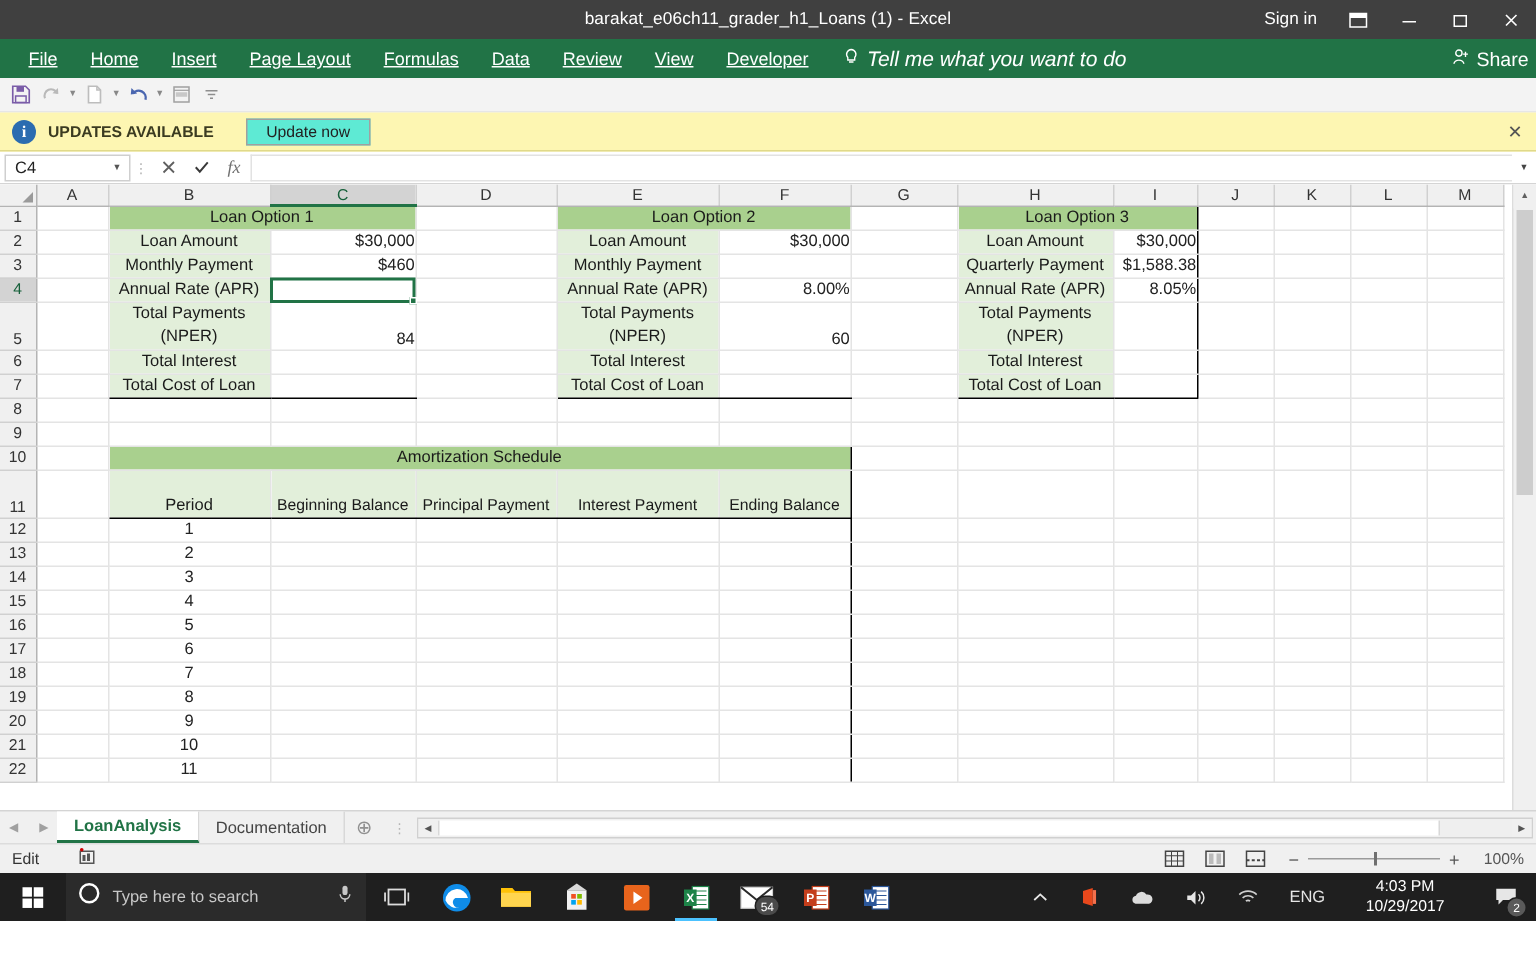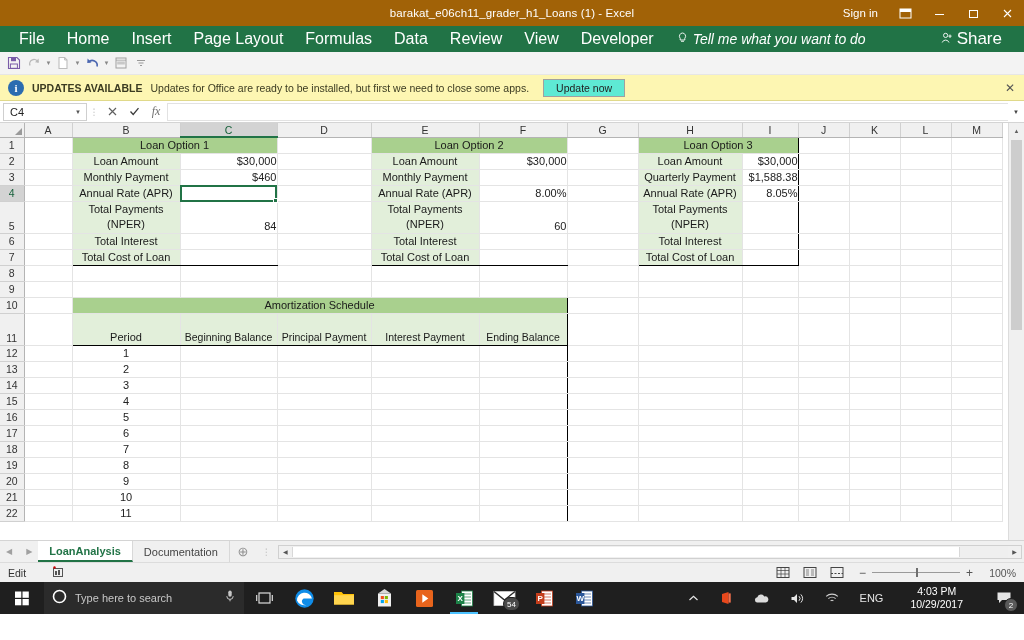--- a/index.html
+++ b/index.html
@@ -7,47 +7,47 @@
     margin: 0; padding: 0;
     width: 1024px; height: 640px;
     overflow: hidden;
     font-family: "Liberation Sans", sans-serif;
     background: #fff;
   }
   #app { position: relative; width: 1024px; height: 640px; }
 
   
   .titlebar {
-    height: 26px; background: #a16207; color: #fff;
+    height: 26px; background: #404040; color: #fff;
     display: flex; align-items: center; position: relative;
   }
   .titlebar .title {
     position: absolute; left: 0; right: 0; text-align: center;
     font-size: 11.5px; color: #fff; letter-spacing: .1px;
   }
   .tb-right { margin-left: auto; display: flex; align-items: center; height: 26px; z-index: 3; }
   .signin { font-size: 11.5px; color: #fff; padding: 0 10px; }
   .tb-btn {
     width: 34px; height: 26px; display: flex; align-items: center; justify-content: center;
     color: #fff; font-size: 12px;
   }
   .tb-btn svg { display: block; }
 
   
   .ribbontabs {
     height: 26px; background: #217346; display: flex; align-items: center;
     padding-left: 8px; position: relative;
   }
   .rt {
-    font-size: 16px; color: #fff; padding: 4px 11px; white-space: nowrap;
+    font-size: 12px; color: #fff; padding: 4px 11px; white-space: nowrap; text-decoration: underline;
   }
   .tellme { display: flex; align-items: center; gap: 5px; color: #fff; font-size: 14px;
     font-style: italic; padding-left: 12px; }
   .share { margin-left: auto; display: flex; align-items: center; gap: 4px;
-    color: #fff; font-size: 17px; padding-right: 22px; }
+    color: #fff; font-size: 13px; padding-right: 5px; }
 
   
   .qatrow {
     height: 23px; background: #f3f3f3; display: flex; align-items: center;
     padding-left: 4px; border-bottom: 1px solid #e6e6e6;
   }
   .qicon { width: 20px; height: 20px; display: flex; align-items: center; justify-content: center; }
   .qcar { width: 9px; height: 20px; display: flex; align-items: center; justify-content: center;
     font-size: 6px; color: #888; }
 
@@ -297,21 +297,20 @@
     <div class="qicon">
       <svg width="12" height="12" viewBox="0 0 12 12">
           <path d="M2 3.5 H10 M3.5 6 H8.5 M5 8.5 L7 8.5" stroke="#8e8e8e" stroke-width=".9"></path>
         </svg>
     </div>
   </div>
 
   <div class="notif">
     <div class="infoicon">i</div>
     <div class="nb">UPDATES AVAILABLE</div>
-    <div class="nt">Updates for Office are ready to be installed, but first we need to close some apps.</div>
     <div class="upd-btn">Update now</div>
     <div class="notif-x">✕</div>
   </div>
 
   <div class="fbar">
     <div class="namebox">
       <span>C4</span>
       <span class="caret">▼</span>
     </div>
     <div class="fbdots">⋮</div>

